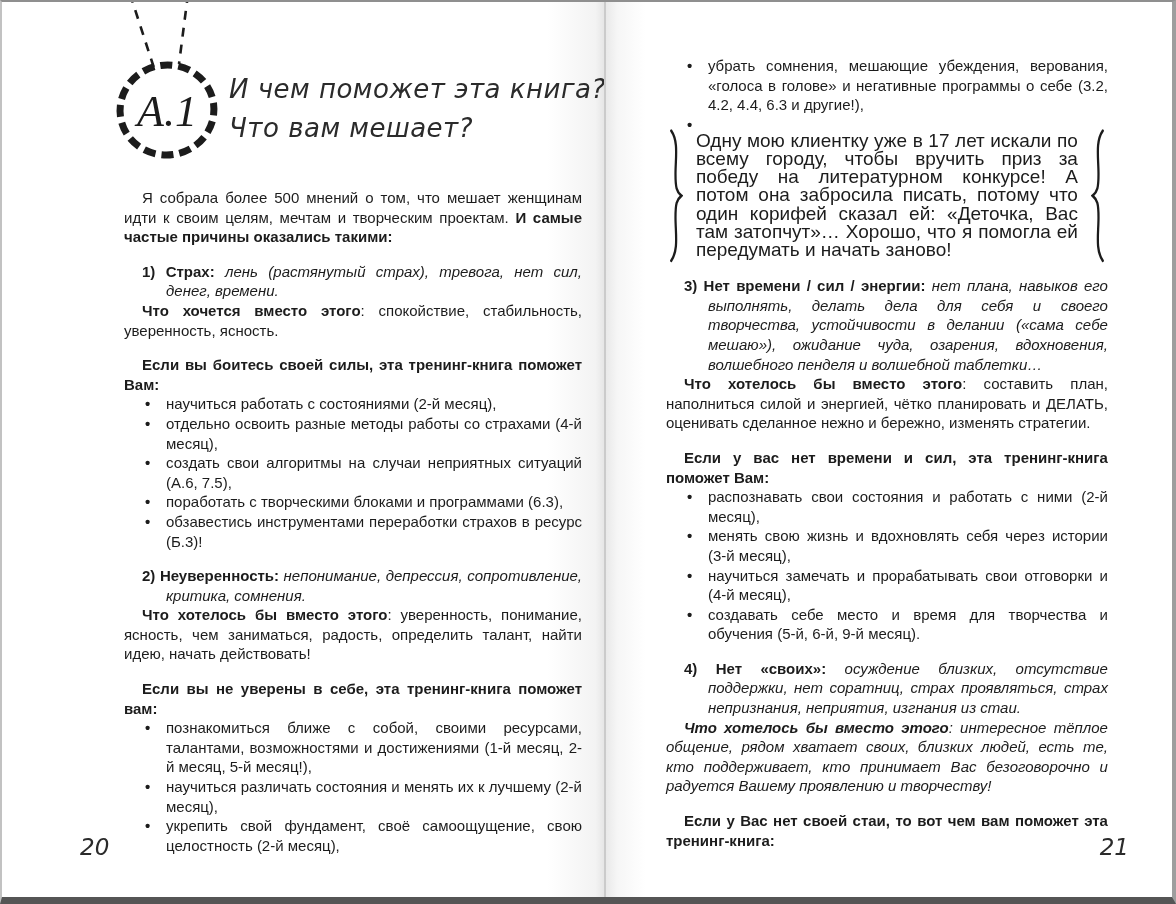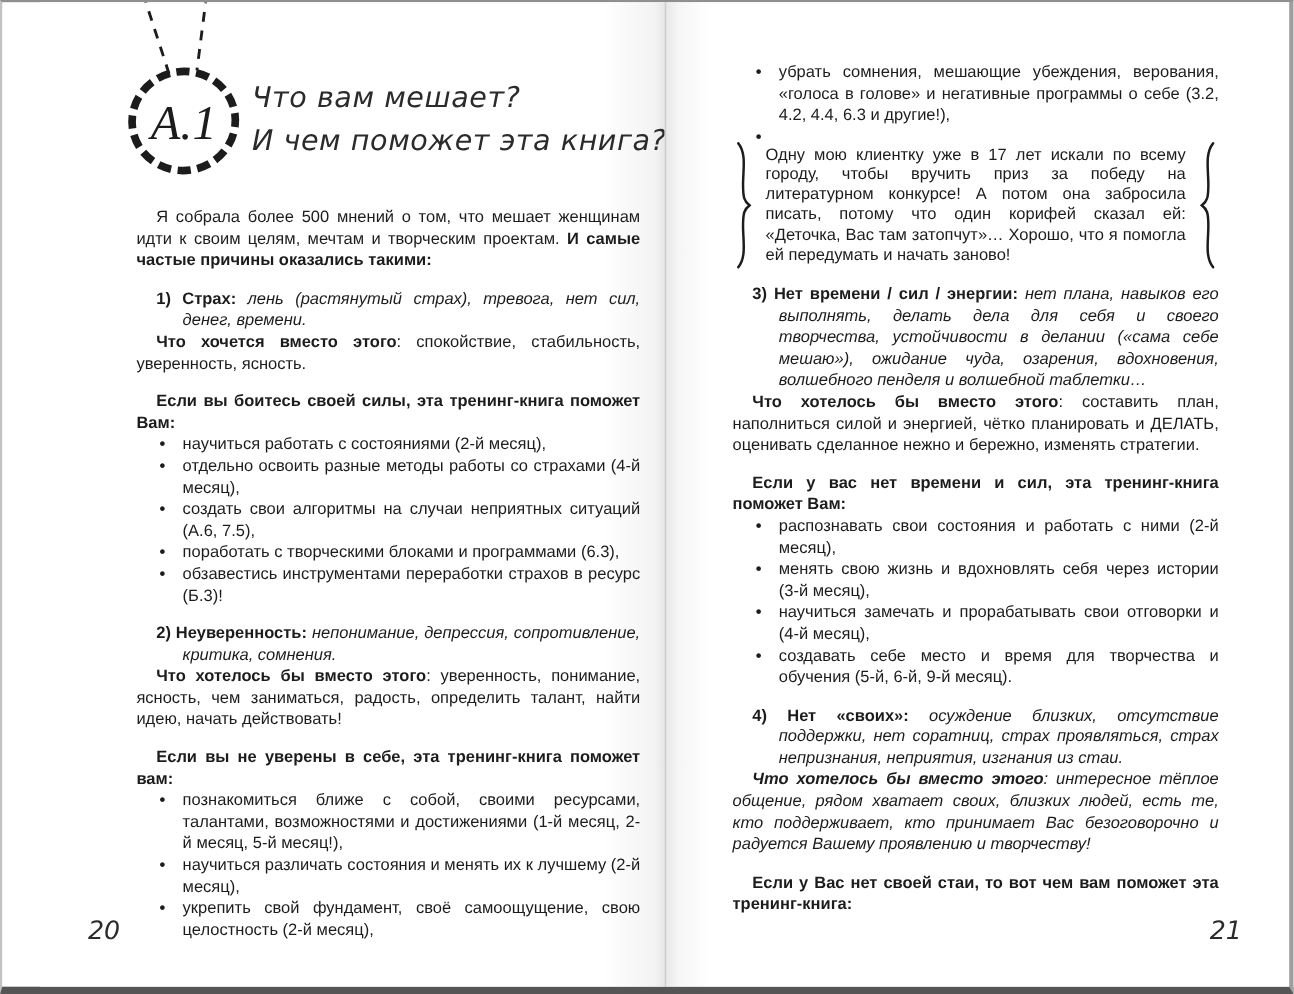--- a/index.html
+++ b/index.html
@@ -40,21 +40,21 @@
   .spacer{height:15px;}
   ul.bullets{list-style:none;margin:0;padding:0;}
   ul.bullets li{position:relative;padding-left:42px;text-align:justify;}
   ul.bullets .dot{position:absolute;left:21px;top:0;font-weight:bold;}
   .b{font-weight:bold;}
   .i{font-style:italic;}
   .bi{font-weight:bold;font-style:italic;}
 
   
   .aside{position:relative;padding:2px 30px;box-sizing:border-box;
-         font-size:15px;line-height:18.2px;text-align:justify;}
+         font-size:19px;line-height:18.2px;text-align:justify;}
   .aside .brace{position:absolute;top:-2px;bottom:-2px;width:15px;}
   .aside .brace svg{width:100%;height:100%;}
   .aside .brace-left{left:2px;}
   .aside .brace-right{right:2px;}
 
   
   .page-number{
     position:absolute;font-family:"DejaVu Sans", sans-serif;font-style:italic;
     font-size:23px;color:#2b2b2b;top:832px;
   }
@@ -73,22 +73,22 @@
         <line x1="94" y1="-4" x2="118" y2="70"></line>
         <line x1="152" y1="-4" x2="143" y2="66"></line>
       </g>
       <g>
         <ellipse cx="131" cy="112" rx="47" ry="45" fill="#fff" stroke="#1c1c1c" stroke-width="7" stroke-dasharray="12 6" transform="rotate(-8 131 112)"></ellipse>
       </g>
       <text class="badge-label" x="131" y="128" text-anchor="middle">А.1</text>
     </svg>
 
     <div class="chapter-title">
+      <div>И чем поможет эта книга?</div>
       <div>Что вам мешает?</div>
-      <div>И чем поможет эта книга?</div>
     </div>
 
     <div class="content content-left">
         <p class="para indent"><span>Я собрала более 500 мнений о том, что мешает женщинам идти к своим целям, мечтам и творческим проектам. </span><span class="b">И самые частые причины оказались такими:</span></p>
         <div class="spacer"></div>
         <p class="num-item"><span class="b">1) Страх: </span><span class="i">лень (растянутый страх), тревога, нет сил, денег, времени.</span></p>
         <p class="para indent"><span class="b">Что хочется вместо этого</span><span>: спокойствие, стабильность, уверенность, ясность.</span></p>
         <div class="spacer"></div>
         <p class="para indent"><span class="b">Если вы боитесь своей силы, эта тренинг-книга поможет Вам:</span></p>
         <ul class="bullets">

